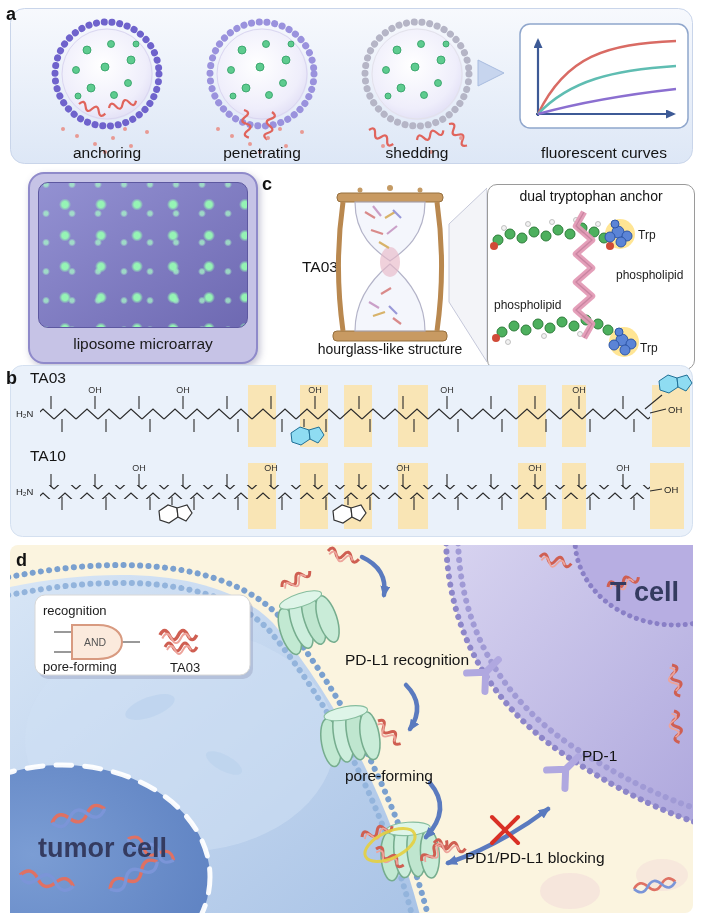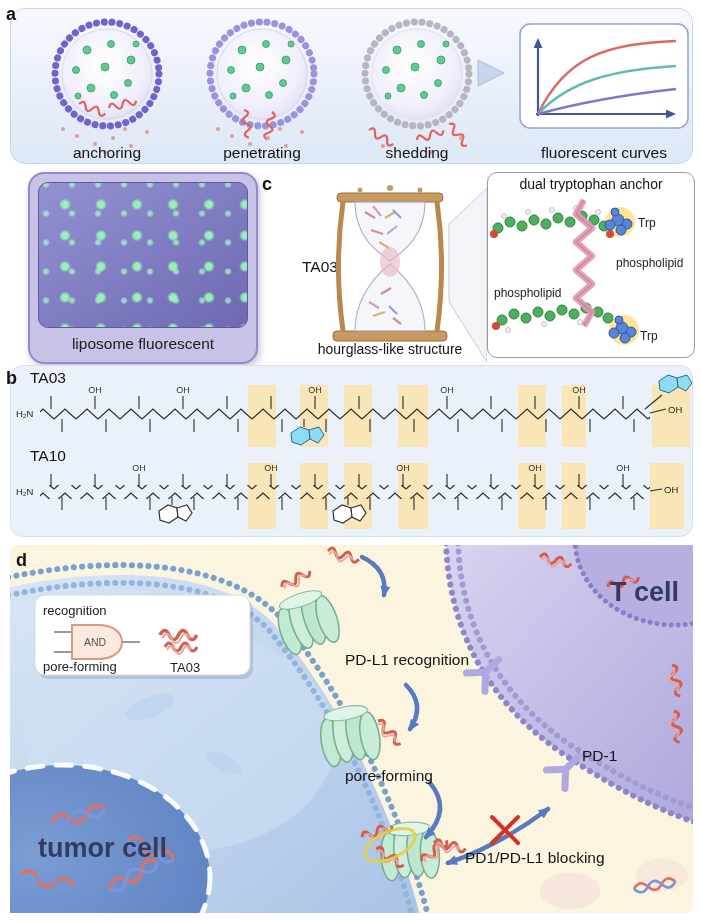--- a/index.html
+++ b/index.html
@@ -31,21 +31,21 @@
       radial-gradient(circle, rgba(150,250,180,.95) 3px, rgba(150,250,180,0) 6px),
       radial-gradient(circle, rgba(170,255,200,.7) 1.8px, rgba(170,255,200,0) 4px),
       linear-gradient(145deg,#9property391d2,#6e69b2);
     background: 
       radial-gradient(circle, rgba(150,250,180,.95) 3px, rgba(150,250,180,0) 6px),
       radial-gradient(circle, rgba(170,255,200,.7) 1.8px, rgba(170,255,200,0) 4px),
       linear-gradient(145deg,#9391d2,#6e69b2);
     background-size:36px 31px,26px 29px,100% 100%;
     background-position:8px 6px,20px 16px,0 0;}
   .array-caption{height:32px;line-height:32px;text-align:center;font-size:15.5px;color:#1a1a1a;}
-  .dual-box{position:absolute;left:487px;top:172px;width:208px;height:186px;background:#fff;
+  .dual-box{position:absolute;left:487px;top:184px;width:208px;height:186px;background:#fff;
     border:1.5px solid #9a9a9a;border-radius:10px;box-sizing:border-box;}
   .dual-title{text-align:center;font-size:14px;color:#141414;padding-top:3px;}
 </style>
 </head>
 <body>
 
 <div id="fig">
 
   <div class="panel-letter" style="left:6px;top:4px;">a</div>
   <div class="panel-letter" style="left:262px;top:174px;">c</div>
@@ -156,21 +156,21 @@
       <path d="M526,106 H664" stroke="#3d5a96" stroke-width="2.2" fill="none" marker-end="url(#arrNavy)"></path>
       <path d="M528,106 C556,48 596,36 666,33" stroke="#d96b64" stroke-width="2.5" fill="none"></path>
       <path d="M528,106 C560,72 604,62 666,58" stroke="#5fbdb2" stroke-width="2.5" fill="none"></path>
       <path d="M528,106 C568,95 612,87 666,81" stroke="#8b6fd0" stroke-width="2.5" fill="none"></path>
     </g>
     <text x="594" y="150" text-anchor="middle" class="t15">fluorescent curves</text>
   </svg>
 
   <div class="array-outer">
     <div class="array-inner"></div>
-    <div class="array-caption">liposome fluorescent</div>
+    <div class="array-caption">liposome microarray</div>
   </div>
 
   <svg class="abs" style="left:253px;top:182px;" width="234" height="185" viewBox="0 0 234 185">
     <polygon points="196,42 234,6 234,180 196,120" fill="rgba(190,195,215,0.18)" stroke="#c5c8da" stroke-width="1"></polygon>
     <text x="67" y="90" text-anchor="middle" class="t15">TA03</text>
     <g>
       <circle cx="107" cy="8" r="2.5" fill="#c49a64"></circle>
         <circle cx="137" cy="6" r="3" fill="#c49a64"></circle>
         <circle cx="167" cy="8" r="2.5" fill="#c49a64"></circle>
       <rect x="84" y="11" width="106" height="9" rx="4" fill="#c89a62" stroke="#96703f"></rect>

